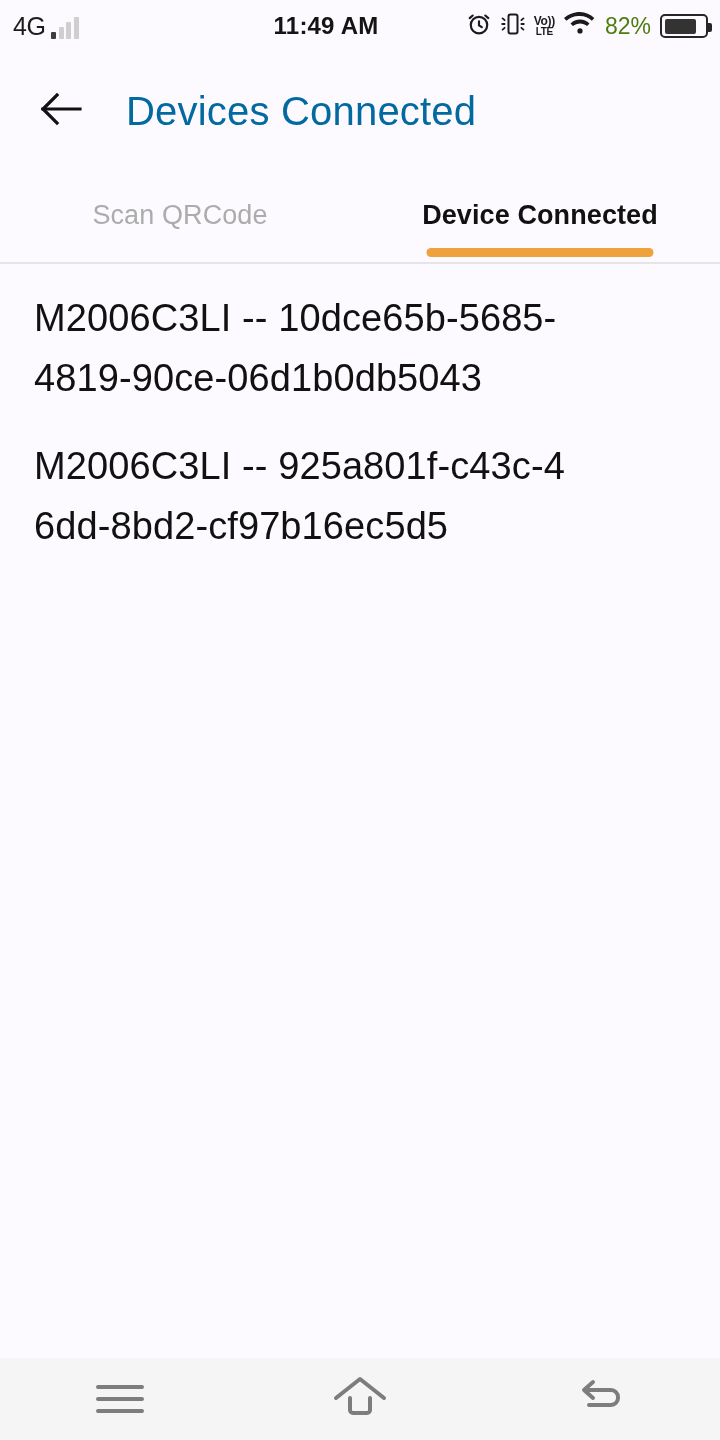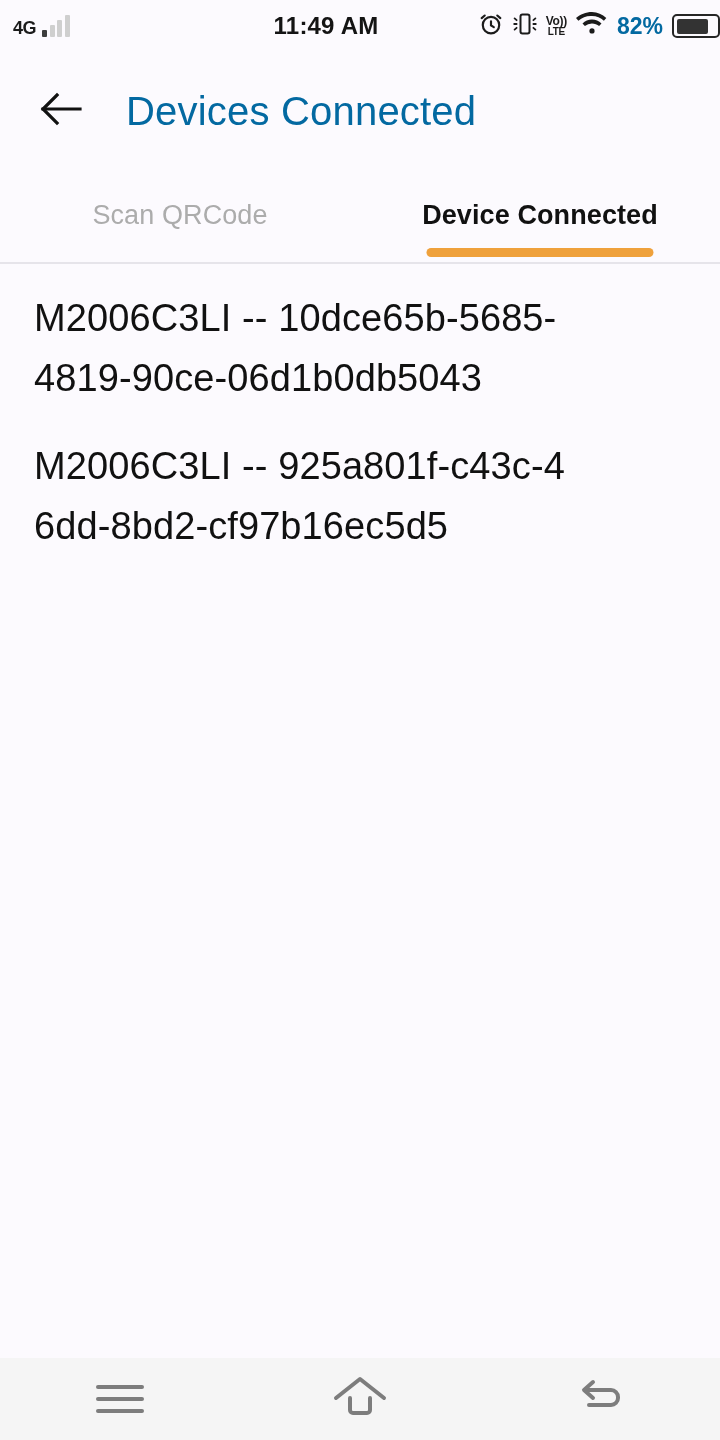--- a/index.html
+++ b/index.html
@@ -10,39 +10,39 @@
     overflow:hidden;
   }
   body { position:relative; }
 
   
   .statusbar{
     position:absolute; top:0; left:0; width:720px; height:52px;
     display:flex; align-items:center; background:#FCFAFE;
   }
   .sb-left{ display:flex; align-items:flex-end; padding-left:13px; gap:6px; }
-  .sb-4g{ font-size:18px; font-weight:bold; color:#1b1b1b; letter-spacing:-0.5px; line-height:1; }
+  .sb-4g{ font-size:25px; font-weight:normal; color:#1b1b1b; letter-spacing:-0.5px; line-height:1; }
   .bars{ display:flex; align-items:flex-end; gap:2.5px; height:22px; }
   .bars i{ display:block; width:5px; border-radius:1px; }
   .bars i:nth-child(1){ height:7px;  background:#3d3d3d; }
   .bars i:nth-child(2){ height:12px; background:#cfcfcf; }
   .bars i:nth-child(3){ height:17px; background:#cfcfcf; }
   .bars i:nth-child(4){ height:22px; background:#cfcfcf; }
 
   .sb-clock{
     position:absolute; left:0; width:652px; text-align:center;
     font-size:24px; font-weight:bold; color:#141414; letter-spacing:0.2px;
   }
   .sb-right{
-    margin-left:auto; padding-right:0; display:flex; align-items:center; gap:9px;
+    margin-left:auto; padding-right:12px; display:flex; align-items:center; gap:9px;
   }
   .volte{ display:flex; flex-direction:column; align-items:center; line-height:0.95; color:#1b1b1b; }
   .volte .v1{ font-size:12px; font-weight:bold; letter-spacing:-0.3px; }
   .volte .v2{ font-size:10px; font-weight:bold; letter-spacing:-0.3px;text-align:center; }
-  .batt-pct{ font-size:23px; font-weight:bold; color:#0369a1; }
+  .batt-pct{ font-size:23px; font-weight:normal; color:#4d7c0f; }
   .batt{
     width:48px; height:24px; border:2.5px solid #262626; border-radius:5px;
     position:relative; display:flex; align-items:center; padding:2.5px;
   }
   .batt:after{
     content:""; position:absolute; right:-6px; top:7px; width:4px; height:9px;
     background:#262626; border-radius:0 2px 2px 0;
   }
   .batt span{ display:block; height:100%; background:#333; border-radius:2px; }
 

